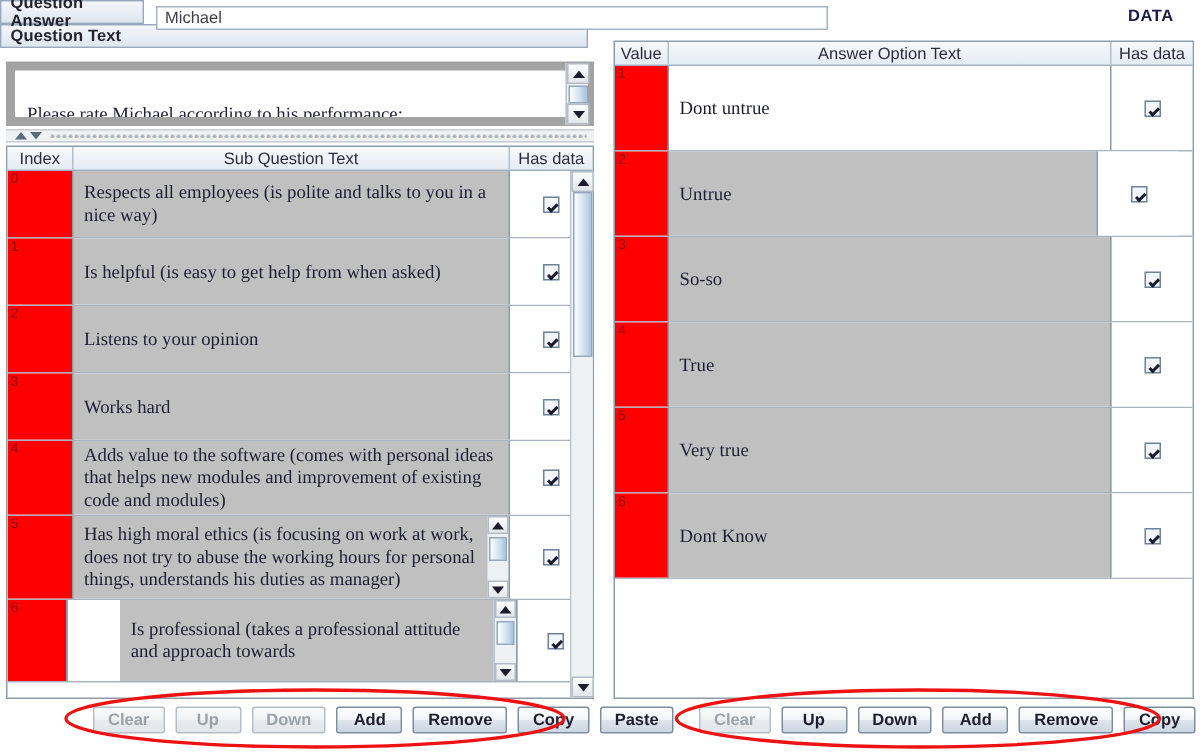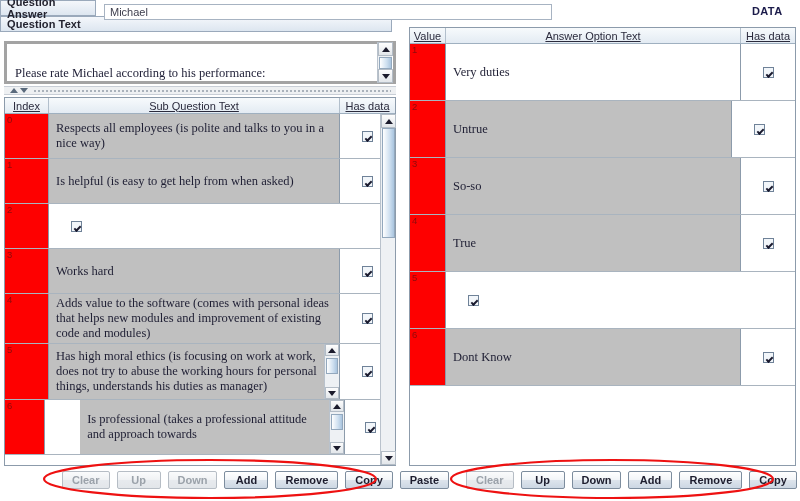--- a/index.html
+++ b/index.html
@@ -45,21 +45,21 @@
     align-items: center;
     padding-left: 5px;
     font-family: "Liberation Sans", sans-serif;
     font-size: 11px;
     color: #3d3d4c;
   }
 
   .textarea-box {
     box-sizing: border-box;
     background: #ffffff;
-    border: 3px solid #a3a3a3;
+    border: 6px solid #a3a3a3;
     overflow: hidden;
   }
   .textarea-text {
     position: absolute;
     left: 8px;
     top: 22px;
     font-family: "Liberation Serif", serif;
     font-size: 12.5px;
     color: #23233a;
     white-space: nowrap;
@@ -145,21 +145,20 @@
     color: #2b2b3d;
   }
   .grid-header .hc {
     box-sizing: border-box;
     display: flex;
     align-items: center;
     justify-content: center;
     border-right: 1px solid #b2bfcc;
     overflow: hidden;
     white-space: nowrap;
-    text-decoration: underline;
   }
   .grid-header .hc:last-child { border-right: none; }
 
   .grid-body {
     position: absolute;
     left: 0; right: 0;
     top: 16px; bottom: 0;
     overflow: hidden;
   }
   .row {
@@ -350,20 +349,23 @@
           <div class="cell-idx" style="width: 44px;">1</div>
           <div class="cell-txt" style="width: 291px;">
             <span class="lines">Is helpful (is easy to get help from when asked)</span>
           </div>
           <div class="cell-has" style="width: 55px;">
             <div class="chk"></div>
           </div>
         </div>
         <div class="row" style="height: 45px;">
           <div class="cell-idx" style="width: 44px;">2</div>
+          <div class="cell-txt" style="width: 291px;">
+            <span class="lines">Listens to your opinion</span>
+          </div>
           <div class="cell-has" style="width: 55px;">
             <div class="chk"></div>
           </div>
         </div>
         <div class="row" style="height: 45px;">
           <div class="cell-idx" style="width: 44px;">3</div>
           <div class="cell-txt" style="width: 291px; align-items: center;">
             <span class="lines">Works hard</span>
           </div>
           <div class="cell-has" style="width: 55px;">
@@ -442,21 +444,21 @@
   <div class="grid" style="left:409px; top:27px; width:387px; height:439px;">
     <div class="grid-header">
       <div class="hc" style="width:36px;">Value</div>
       <div class="hc" style="width:295px;">Answer Option Text</div>
       <div class="hc" style="width:54px;">Has data</div>
     </div>
     <div class="grid-body" id="right-rows">
         <div class="row" style="height: 57px;">
           <div class="cell-idx" style="width: 36px;">1</div>
           <div class="cell-txt white" style="width: 295px;">
-            <span class="lines">Very duties</span>
+            <span class="lines">Dont untrue</span>
           </div>
           <div class="cell-has" style="width: 54px;">
             <div class="chk"></div>
           </div>
         </div>
         <div class="row" style="height: 57px;">
           <div class="cell-idx" style="width: 36px;">2</div>
           <div class="cell-txt" style="width: 286px;">
             <span class="lines">Untrue</span>
           </div>
@@ -477,20 +479,23 @@
           <div class="cell-idx" style="width: 36px;">4</div>
           <div class="cell-txt" style="width: 295px;">
             <span class="lines">True</span>
           </div>
           <div class="cell-has" style="width: 54px;">
             <div class="chk"></div>
           </div>
         </div>
         <div class="row" style="height: 57px;">
           <div class="cell-idx" style="width: 36px;">5</div>
+          <div class="cell-txt" style="width: 295px;">
+            <span class="lines">Very true</span>
+          </div>
           <div class="cell-has" style="width: 54px;">
             <div class="chk"></div>
           </div>
         </div>
         <div class="row" style="height: 57px;">
           <div class="cell-idx" style="width: 36px;">6</div>
           <div class="cell-txt" style="width: 295px;">
             <span class="lines">Dont Know</span>
           </div>
           <div class="cell-has" style="width: 54px;">

